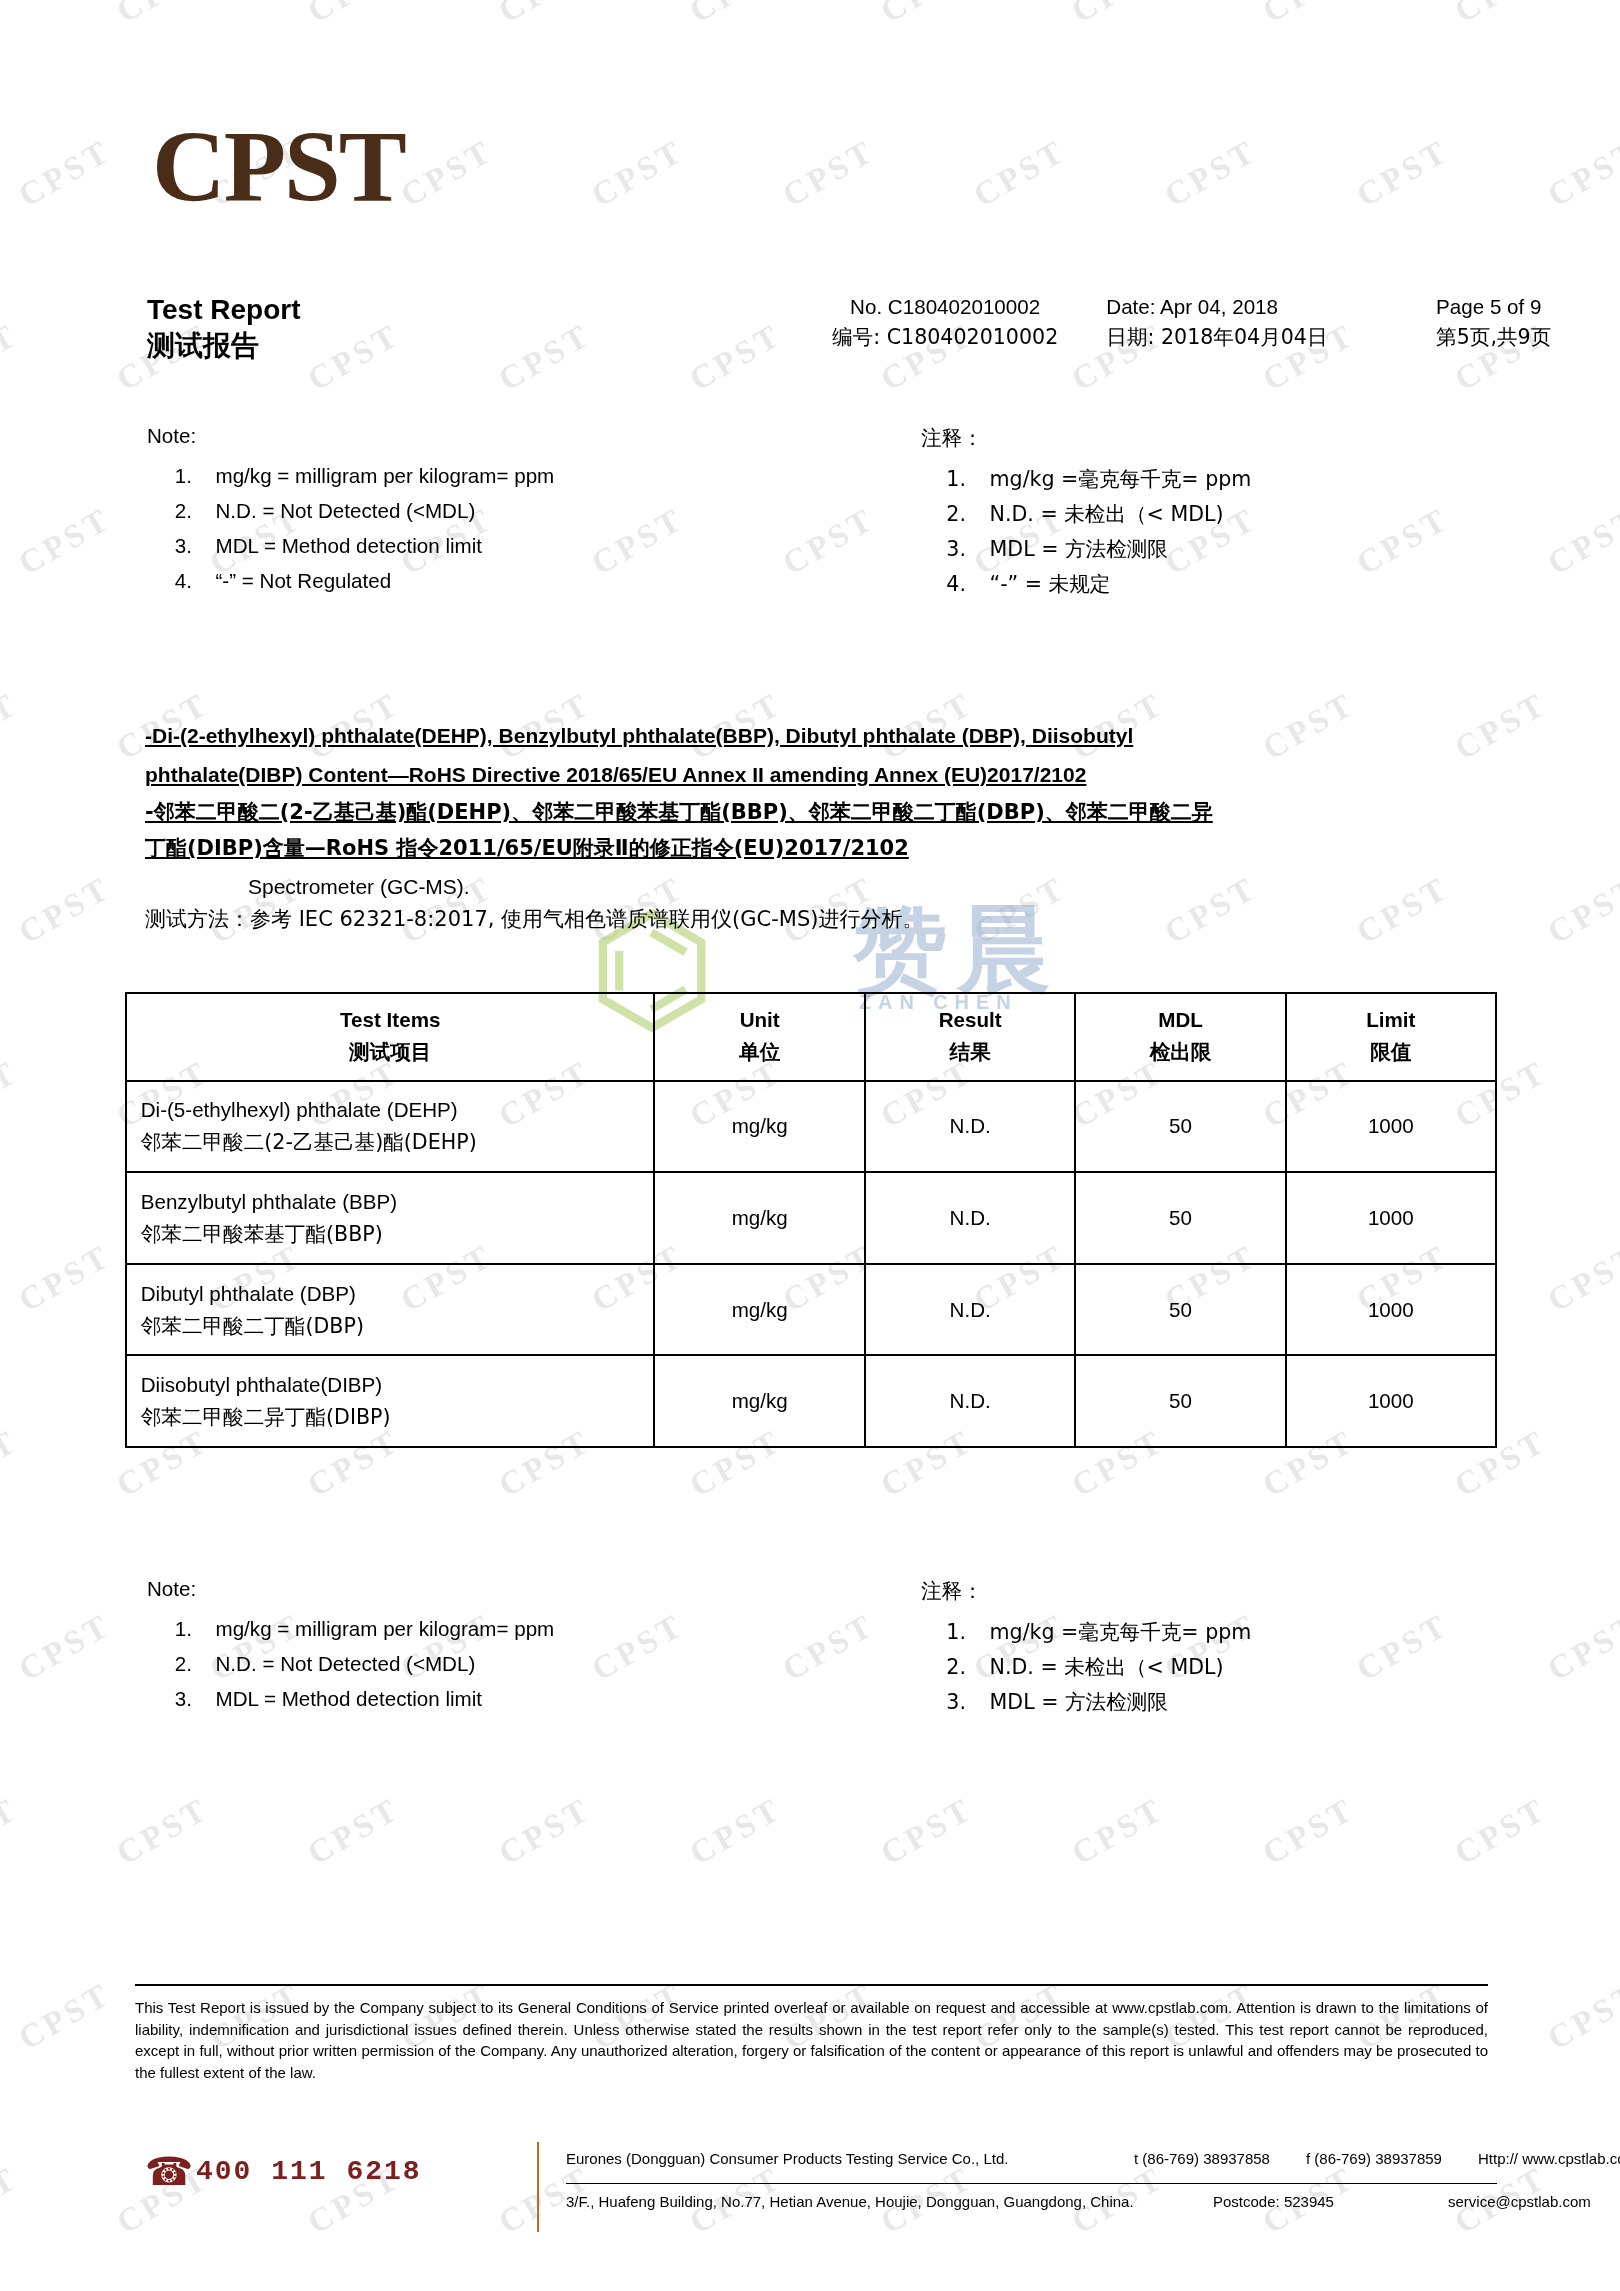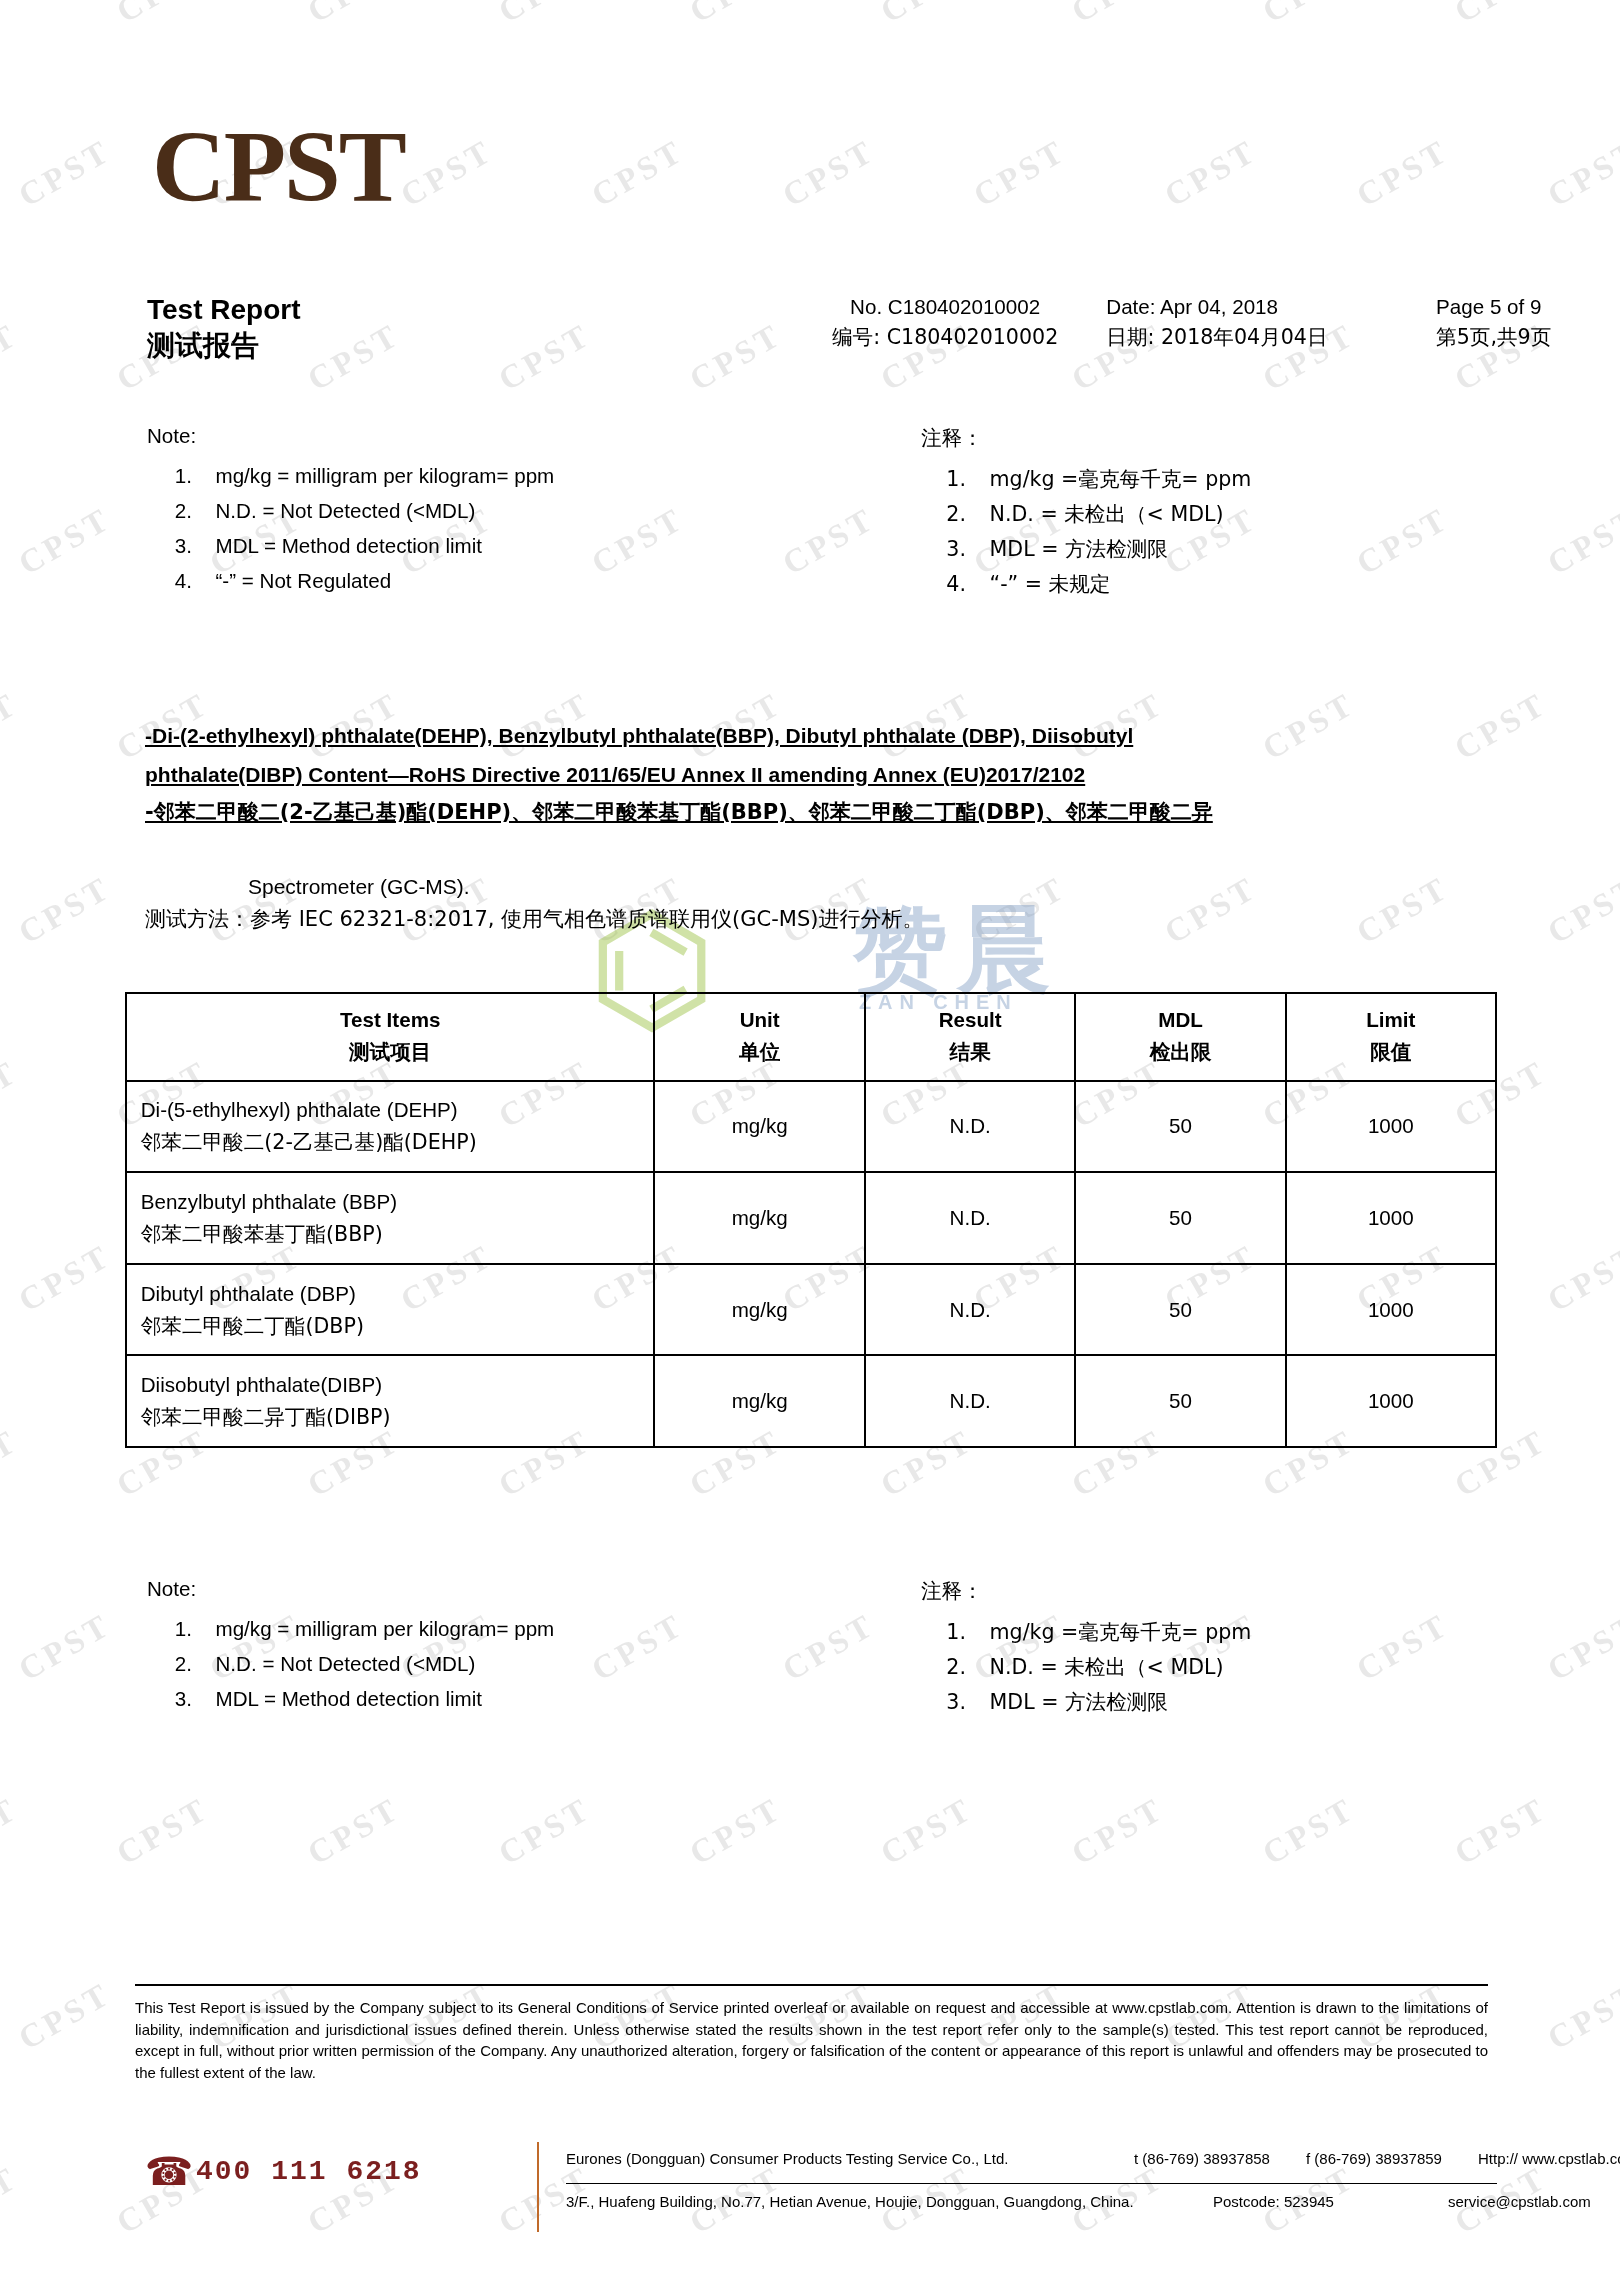--- a/index.html
+++ b/index.html
@@ -483,22 +483,23 @@
             <li>
               <span class="num">4.</span>
               <span>“-”  =  未规定</span>
             </li>
           </ol>
       </div>
     </div>
 
     <div class="sect">
       <div class="en">-Di-(2-ethylhexyl) phthalate(DEHP), Benzylbutyl phthalate(BBP), Dibutyl phthalate (DBP), Diisobutyl</div>
-      <div class="en">phthalate(DIBP) Content—RoHS Directive 2011/65/EU Annex II amending Annex (EU)2017/2102</div>
+      <div class="en">phthalate(DIBP) Content—RoHS Directive 2018/65/EU Annex II amending Annex (EU)2017/2102</div>
       <div class="cn">-邻苯二甲酸二(2-乙基己基)酯(DEHP)、邻苯二甲酸苯基丁酯(BBP)、邻苯二甲酸二丁酯(DBP)、邻苯二甲酸二异</div>
+      <div class="cn">丁酯(DIBP)含量—RoHS 指令2011/65/EU附录Ⅱ的修正指令(EU)2017/2102</div>
     </div>
 
     <div class="method">
       <div class="ind">Spectrometer (GC-MS).</div>
       <div class="cn">测试方法：参考 IEC 62321-8:2017, 使用气相色谱质谱联用仪(GC-MS)进行分析。</div>
     </div>
 
     <table class="rt">
       <thead>
         <tr>

